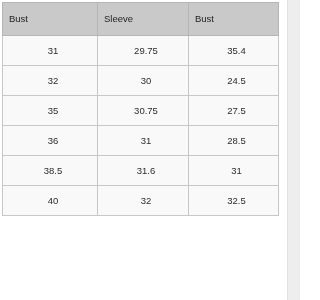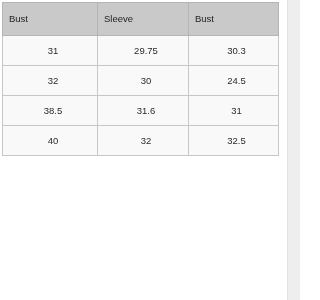--- a/index.html
+++ b/index.html
@@ -94,26 +94,36 @@
         <tr>
           <th>Bust</th>
           <th>Sleeve</th>
           <th>Bust</th>
         </tr>
       </thead>
       <tbody>
         <tr>
           <td>31</td>
           <td>29.75</td>
-          <td>30.3</td>
+          <td>35.4</td>
         </tr>
         <tr>
           <td>32</td>
           <td>30</td>
           <td>24.5</td>
+        </tr>
+        <tr>
+          <td>35</td>
+          <td>30.75</td>
+          <td>27.5</td>
+        </tr>
+        <tr>
+          <td>36</td>
+          <td>31</td>
+          <td>28.5</td>
         </tr>
         <tr>
           <td>38.5</td>
           <td>31.6</td>
           <td>31</td>
         </tr>
         <tr>
           <td>40</td>
           <td>32</td>
           <td>32.5</td>

